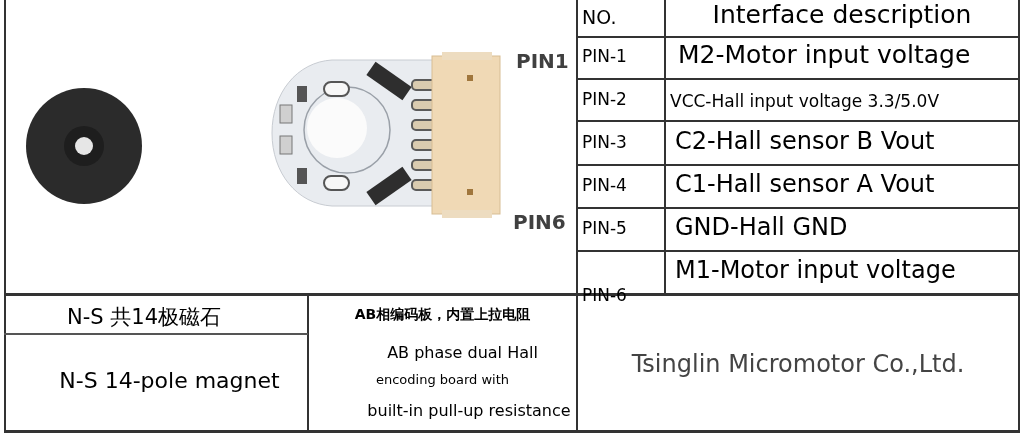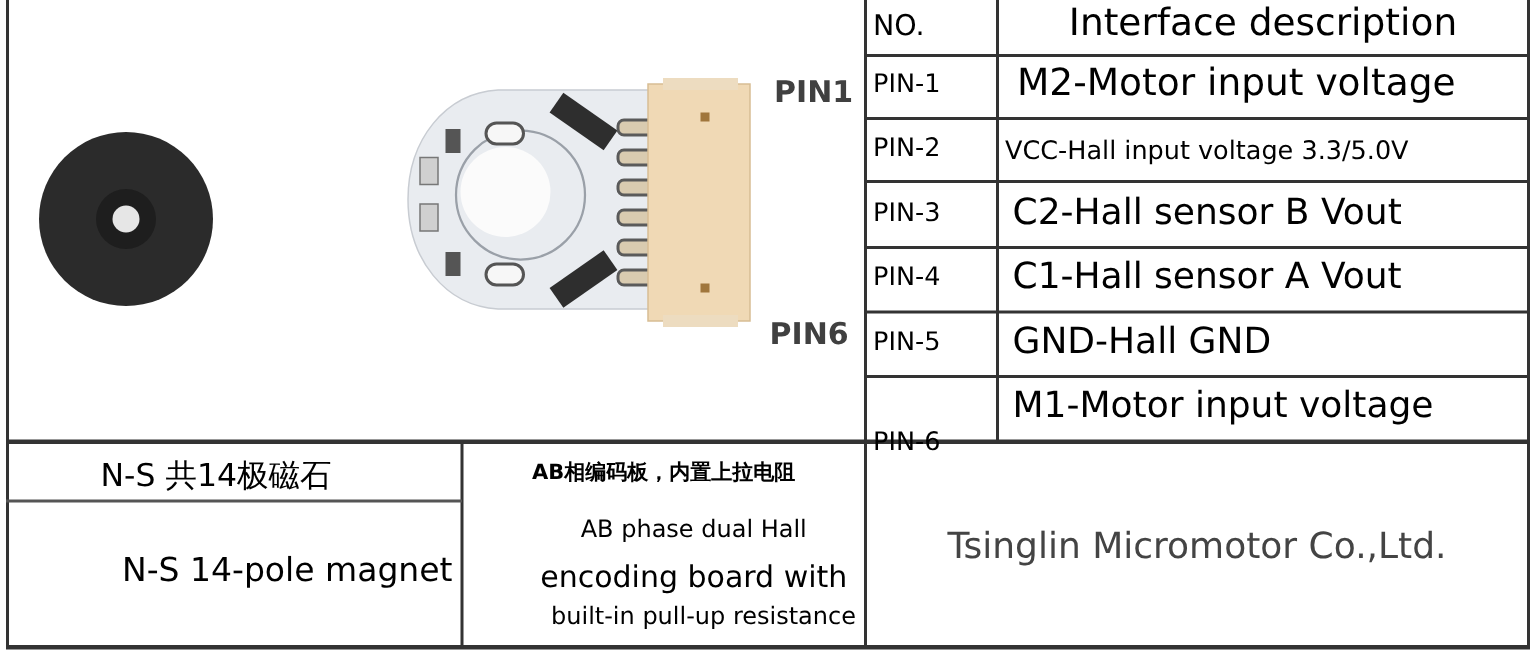--- a/index.html
+++ b/index.html
@@ -97,20 +97,20 @@
   <rect x="180" y="162" width="50" height="8" fill="#eddcc0"></rect>
   <rect x="205" y="27" width="6" height="6" fill="#a0763c"></rect>
   <rect x="205" y="141" width="6" height="6" fill="#a0763c"></rect>
 </svg>
 
 <div class="line" style="left:307px;top:294px;width:2px;height:138px;"></div>
 <div class="line" style="left:576px;top:294px;width:2px;height:138px;"></div>
 <div class="line" style="left:4px;top:333px;width:304px;height:2px;background:#555;"></div>
 
 <div class="txt center" style="left:6px;width:276px;top:303px;font-size:21px;">N-S 共14极磁石</div>
-<div class="txt center" style="left:24px;width:335px;top:368px;font-size:22px;">N-S 14-pole magnet</div>
+<div class="txt center" style="left:2px;width:335px;top:368px;font-size:22px;">N-S 14-pole magnet</div>
 
 <div class="txt center" style="left:309px;width:267px;top:306px;font-size:14px;font-weight:bold;">AB相编码板，内置上拉电阻</div>
 <div class="txt center" style="left:309px;width:307px;top:343px;font-size:16px;">AB phase dual Hall</div>
-<div class="txt center" style="left:309px;width:267px;top:372px;font-size:20px;padding-left:20px;">encoding board with</div>
+<div class="txt center" style="left:309px;width:267px;top:372px;font-size:13px;">encoding board with</div>
 <div class="txt center" style="left:309px;width:320px;top:401px;font-size:16px;">built-in pull-up resistance</div>
 
 <div class="txt center" style="left:578px;width:440px;top:350px;font-size:24px;color:#444;">Tsinglin Micromotor Co.,Ltd.</div>
 
 </body></html>

